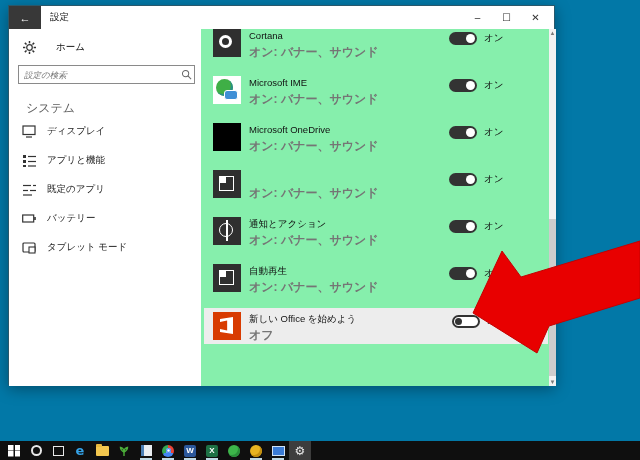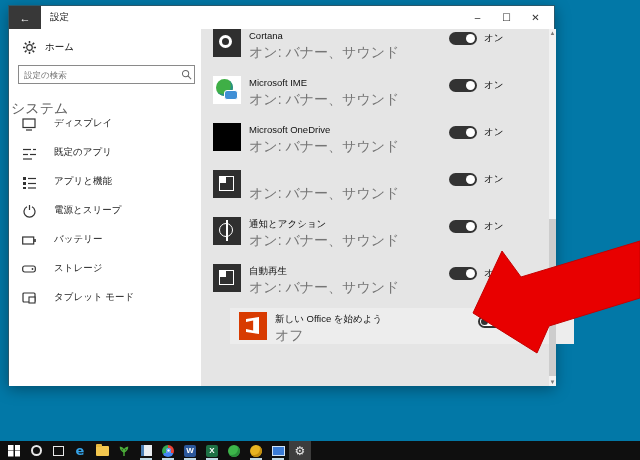--- a/index.html
+++ b/index.html
@@ -12,44 +12,44 @@
   .titlebar { position:absolute; left:0; top:0; width:100%; height:23px; background:#fff; }
   .backbtn { position:absolute; left:0; top:0; width:32px; height:23px; background:#383838; color:#fff;
              font-size:11px; display:flex; align-items:center; justify-content:center; cursor:default; }
   .wtitle { position:absolute; left:41px; top:5px; font-size:9.5px; color:#111;text-align:center; }
   .wctrls { position:absolute; right:4px; top:0; height:23px; display:flex; }
   .wctrl { width:29px; height:23px; display:flex; align-items:center; justify-content:center;
            font-size:10px; color:#333; }
 
   
   .sidebar { position:absolute; left:0; top:23px; width:192px; height:357px; background:#fff; }
-  .homerow { position:absolute; left:13px; top:11px; display:flex; align-items:center; gap:9px;
+  .homerow { position:absolute; left:13px; top:11px; display:flex; align-items:center; gap:20px;
              font-size:9.5px; color:#111; }
   .searchbox { position:absolute; left:9px; top:36px; width:177px; height:19px; background:#fff;
                border:1px solid #8a8a8a; display:flex; align-items:center; }
   .searchbox input { border:none; outline:none; flex:1; font-size:8.5px; color:#333; padding:0 5px;
-                     font-family:inherit; background:transparent; }
+                     font-family:inherit; background:transparent;font-style:italic; }
   .searchbox .mag { width:16px; text-align:center; }
-  .section-label { position:absolute; left:2px; top:71px; font-size:14px; color:#606060; }
+  .section-label { position:absolute; left:17px; top:71px; font-size:12px; color:#606060; }
   .navlist { position:absolute; left:0; top:88px; width:100%; }
-  .navitem { position:relative; height:29px; display:flex; align-items:flex-start; gap:18px;
+  .navitem { position:relative; height:29px; display:flex; align-items:center; gap:11px;
              padding-left:13px; font-size:9.5px; color:#1c1c1c; cursor:default; }
   .navitem .bar { position:absolute; left:0; top:3px; width:4px; height:23px; background:transparent; }
   .navitem.sel .bar { background:#2f2f2f; }
   .nicon { width:14px; height:14px; flex:0 0 14px; display:flex; align-items:center; justify-content:center; }
   .nicon svg { display:block; }
 
   
-  .content { position:absolute; left:192px; top:23px; width:348px; height:357px; background:#e5e5e5; }
+  .content { position:absolute; left:192px; top:23px; width:348px; height:357px; background:#86efac; }
   .approw { position:absolute; left:0; width:348px; height:43px; }
-  .approw.hl { left:3px; width:344px; height:36px; background:#ededed;margin-left:26px; }
+  .approw.hl { left:3px; width:344px; height:36px; background:#ededed; }
   .appicon { position:absolute; left:12px; top:0; width:28px; height:28px; }
   .approw.hl .appicon { left:9px; top:4px; }
   .apptitle { position:absolute; left:48px; top:1px; font-size:9.5px; color:#111; }
-  .appsub   { position:absolute; left:48px; top:15px; font-size:14px; color:#757575; }
+  .appsub   { position:absolute; left:48px; top:15px; font-size:12px; color:#757575;font-weight:bold; }
   .approw.hl .apptitle { left:45px; top:5px; }
   .approw.hl .appsub { left:45px; top:19px; }
 
   .toggle { position:absolute; left:248px; top:3px; width:28px; height:13px; border-radius:7px;
             background:#333; cursor:default; }
   .toggle .knob { position:absolute; top:2px; width:9px; height:9px; border-radius:50%; background:#fff; right:2px; }
   .toggle.off { background:#fff; border:2px solid #333; }
   .toggle.off .knob { background:#333; left:1px; right:auto; top:1px; width:7px; height:7px; }
   .togglelabel { position:absolute; left:283px; top:3px; font-size:9.5px; color:#111; }
   .approw.hl .toggle { top:7px; }
@@ -173,84 +173,64 @@
               <line x1="4" y1="12" x2="10" y2="12" stroke="#333" stroke-width="1.2"></line>
             </svg>
         </span>
         <span>ディスプレイ</span>
       </div>
 
       <div class="navitem">
         <span class="bar"></span>
         <span class="nicon">
           <svg width="13" height="13" viewBox="0 0 13 13">
-              <g stroke="#333" stroke-width="1.2">
-                <line x1="0" y1="2.5" x2="8" y2="2.5"></line>
-                <line x1="10" y1="2.5" x2="13" y2="2.5"></line>
-                <line x1="0" y1="7.5" x2="5" y2="7.5"></line>
-                <line x1="7" y1="7.5" x2="13" y2="7.5"></line>
-                <line x1="0" y1="12" x2="9" y2="12"></line>
-              </g>
-            </svg>
-        </span>
-        <span>既定のアプリ</span>
-      </div>
-
-      <div class="navitem">
-        <span class="bar"></span>
-        <span class="nicon">
-          <svg width="13" height="13" viewBox="0 0 13 13">
               <g fill="#333">
                 <rect x="0" y="1" width="3" height="3"></rect>
                 <rect x="0" y="6" width="3" height="3"></rect>
                 <rect x="0" y="11" width="3" height="2"></rect>
               </g>
               <g stroke="#333" stroke-width="1.2">
                 <line x1="5" y1="2.5" x2="13" y2="2.5"></line>
                 <line x1="5" y1="7.5" x2="13" y2="7.5"></line>
                 <line x1="5" y1="12" x2="13" y2="12"></line>
               </g>
             </svg>
         </span>
         <span>アプリと機能</span>
       </div>
 
-
       <div class="navitem">
         <span class="bar"></span>
         <span class="nicon">
           <svg width="13" height="13" viewBox="0 0 13 13">
-              <path d="M4 1.8 A5.5 5.5 0 1 0 9 1.8" fill="none" stroke="#333" stroke-width="1.2"></path>
-              <line x1="6.5" y1="0" x2="6.5" y2="5" stroke="#333" stroke-width="1.2"></line>
+              <g stroke="#333" stroke-width="1.2">
+                <line x1="0" y1="2.5" x2="8" y2="2.5"></line>
+                <line x1="10" y1="2.5" x2="13" y2="2.5"></line>
+                <line x1="0" y1="7.5" x2="5" y2="7.5"></line>
+                <line x1="7" y1="7.5" x2="13" y2="7.5"></line>
+                <line x1="0" y1="12" x2="9" y2="12"></line>
+              </g>
             </svg>
         </span>
-        <span>電源とスリープ</span>
+        <span>既定のアプリ</span>
       </div>
+
+
 
       <div class="navitem">
         <span class="bar"></span>
         <span class="nicon">
           <svg width="14" height="9" viewBox="0 0 14 9">
               <rect x="0.7" y="1" width="11" height="7" fill="none" stroke="#333" stroke-width="1.2"></rect>
               <rect x="12.2" y="3" width="1.6" height="3" fill="#333"></rect>
             </svg>
         </span>
         <span>バッテリー</span>
       </div>
 
-      <div class="navitem">
-        <span class="bar"></span>
-        <span class="nicon">
-          <svg width="14" height="8" viewBox="0 0 14 8">
-              <rect x="0.7" y="1" width="12.6" height="6" rx="2" fill="none" stroke="#333" stroke-width="1.2"></rect>
-              <circle cx="10.5" cy="4" r="0.9" fill="#333"></circle>
-            </svg>
-        </span>
-        <span>ストレージ</span>
-      </div>
 
 
       <div class="navitem">
         <span class="bar"></span>
         <span class="nicon">
           <svg width="14" height="12" viewBox="0 0 14 12">
               <rect x="1" y="1" width="12" height="9" rx="1" fill="none" stroke="#333" stroke-width="1.2"></rect>
               <rect x="7" y="5" width="6" height="6" fill="#fff" stroke="#333" stroke-width="1.1"></rect>
             </svg>
         </span>

